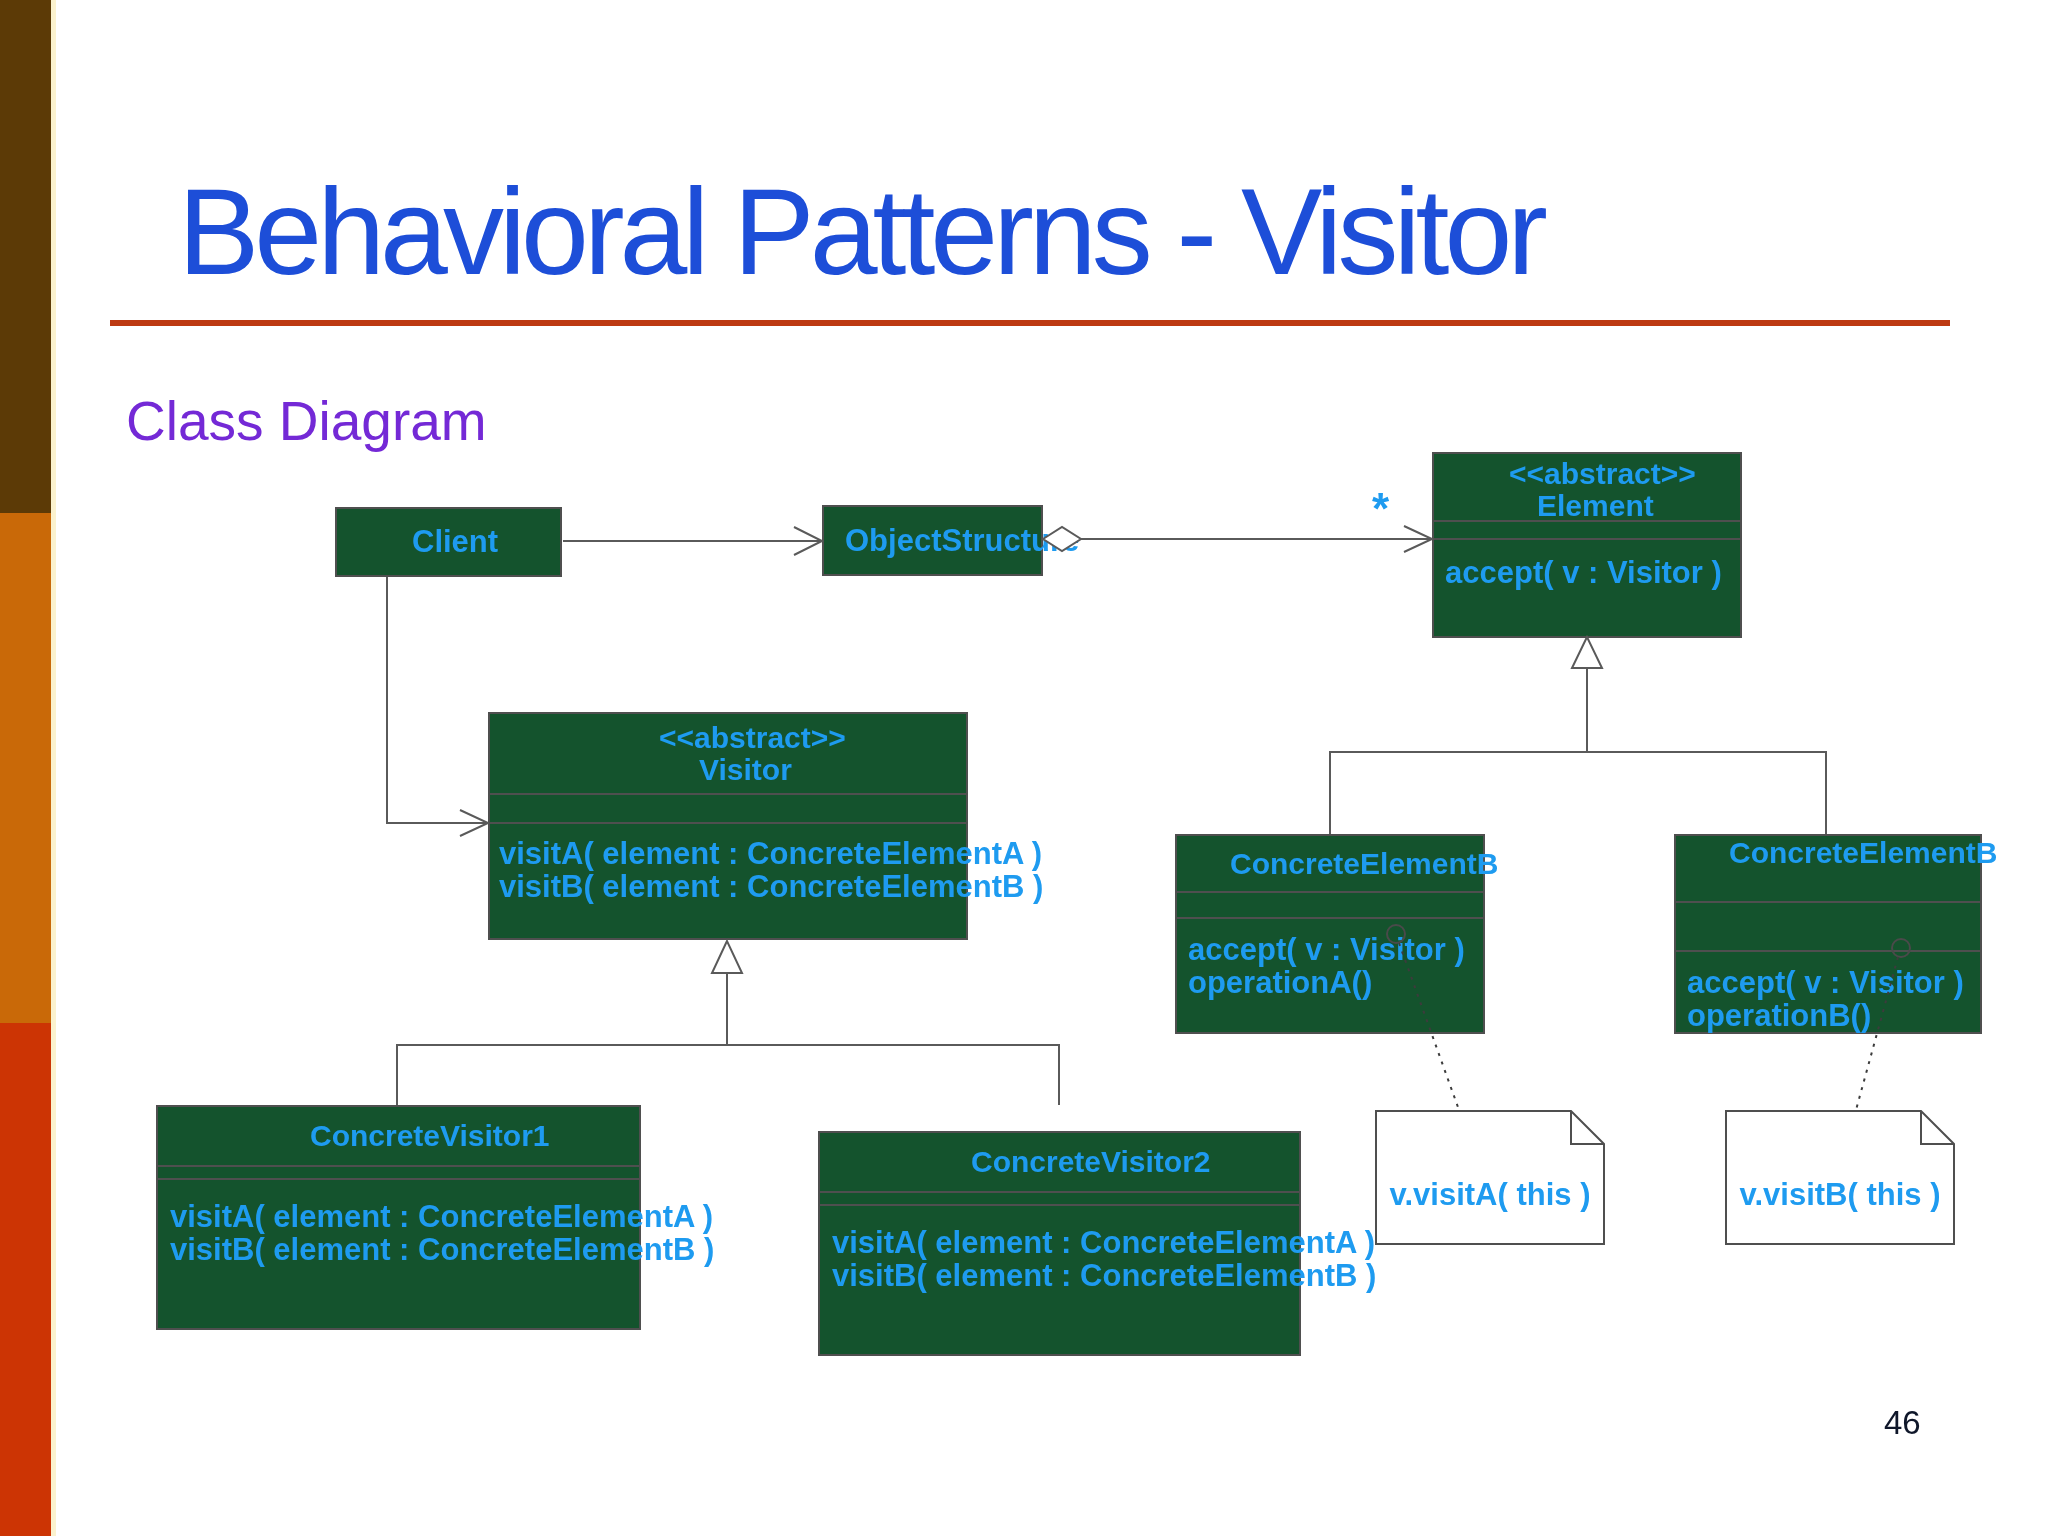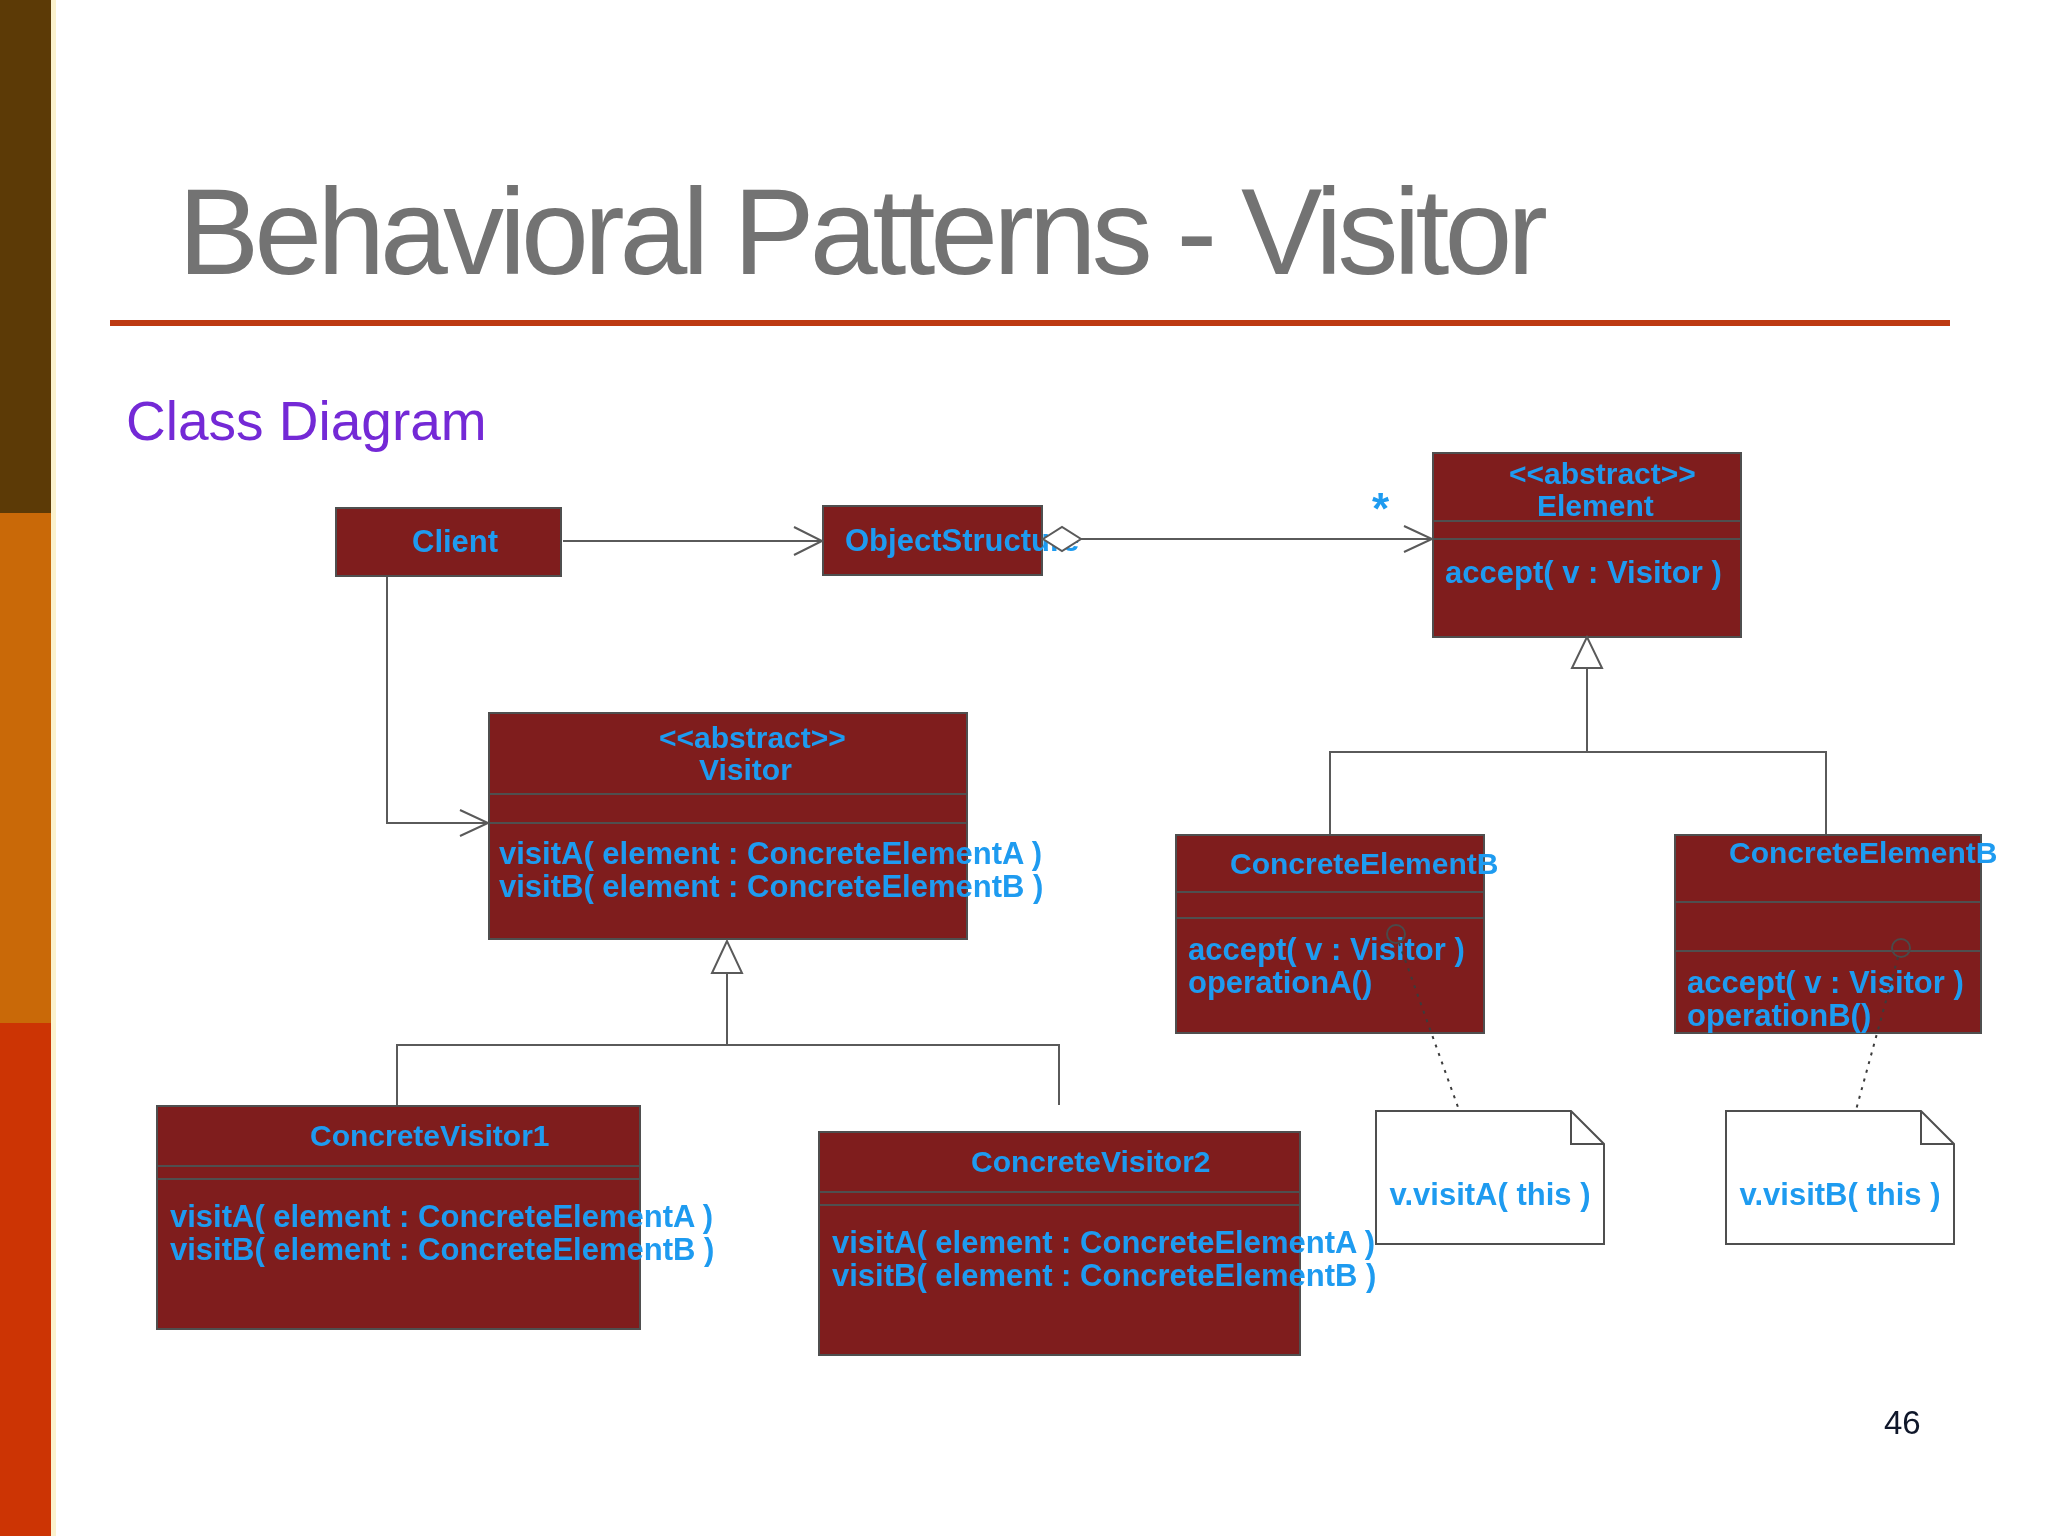--- a/index.html
+++ b/index.html
@@ -10,32 +10,32 @@
   
   .band{position:absolute;left:0;width:51px;}
   #band-brown{top:0;height:513px;background:#5C3A06;}
   #band-orange{top:513px;height:510px;background:#C96908;}
   #band-red{top:1023px;height:513px;background:#CC3404;}
   #band-cream{position:absolute;left:51px;top:0;width:5px;height:1536px;background:#FBF2CE;}
 
   
   #slide-title{
     position:absolute;left:178px;top:168px;font-size:122px;line-height:128px;
-    letter-spacing:-5px;color:#737373;white-space:nowrap;font-weight:400;
+    letter-spacing:-5px;color:#1d4ed8;white-space:nowrap;font-weight:400;
   }
   #title-rule{position:absolute;left:110px;top:320px;width:1840px;height:6px;background:#BD3A12;}
   #slide-subtitle{
     position:absolute;left:126px;top:392px;font-size:55px;line-height:58px;
     color:#7429D6;white-space:nowrap;font-weight:400;
   }
   #page-number{position:absolute;left:1884px;top:1404px;font-size:33px;color:#0f172a;}
 
   
   .uml-class{
-    position:absolute;background:#7f1d1d;border:2px solid #4f4f4f;
+    position:absolute;background:#14532d;border:2px solid #4f4f4f;
     display:flex;flex-direction:column;box-sizing:border-box;z-index:2;
   }
   .uml-class .cmp{box-sizing:border-box;}
   .uml-class .attrs{border-top:2px solid #4f4f4f;}
   .uml-class .methods{border-top:2px solid #4f4f4f;flex:1;}
   .blue-txt{color:#1E9BF0;font-weight:700;}
   .cls-line{font-size:30px;line-height:32px;white-space:nowrap;}
   .method{font-size:31px;line-height:33px;white-space:nowrap;}
   .single-title{display:flex;align-items:center;height:100%;}
 

